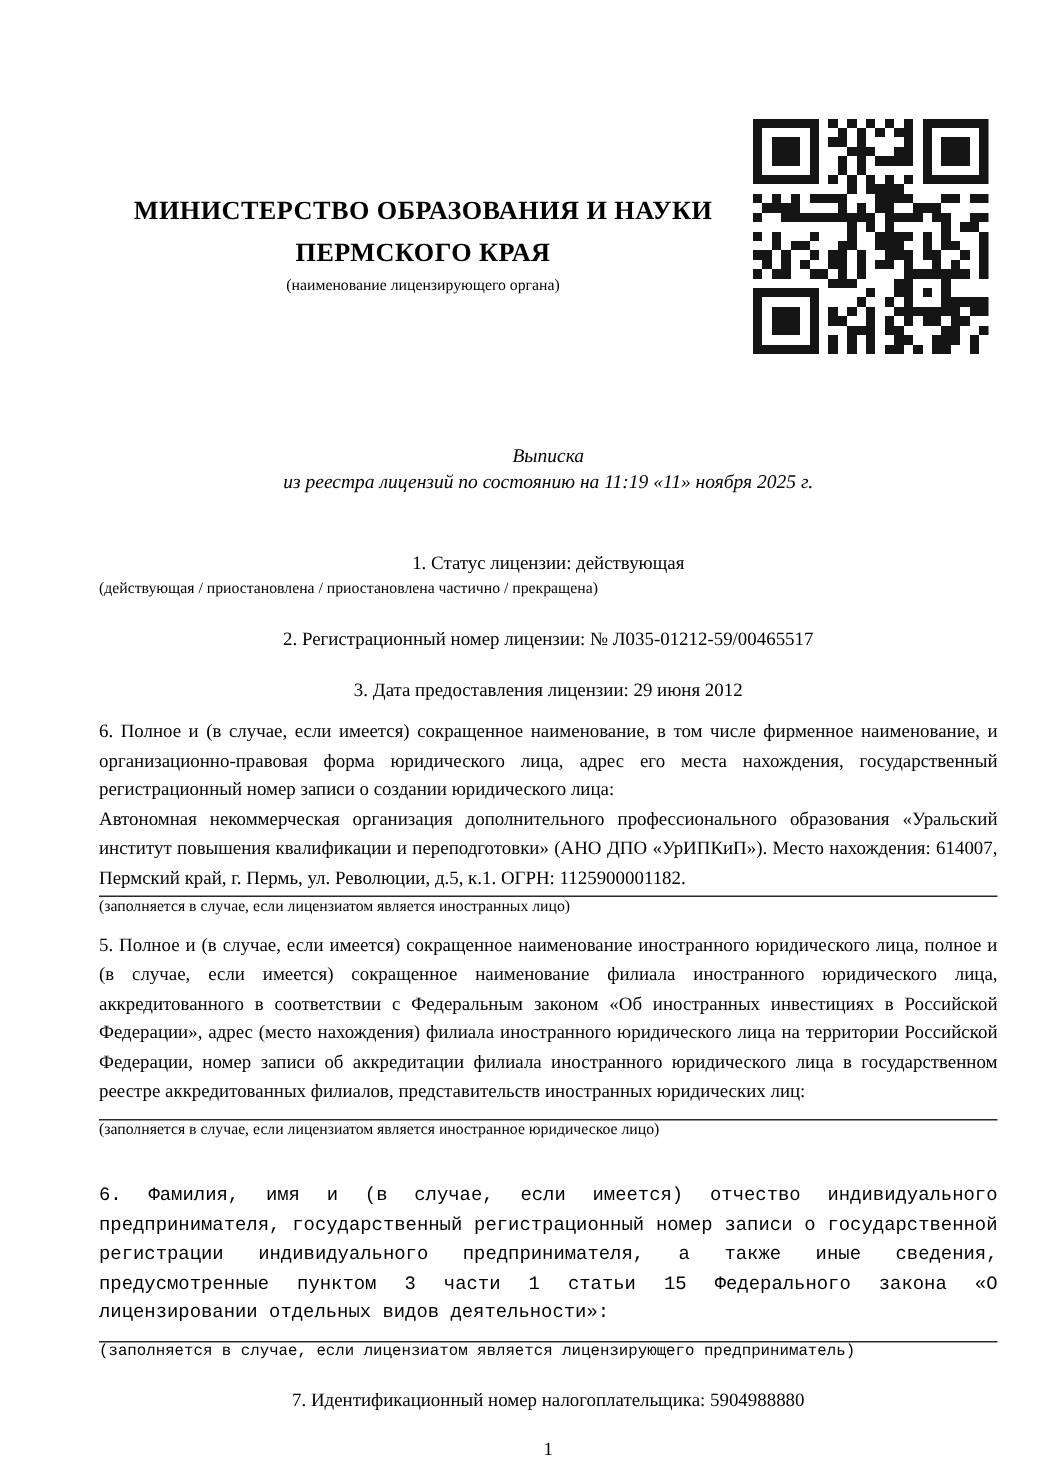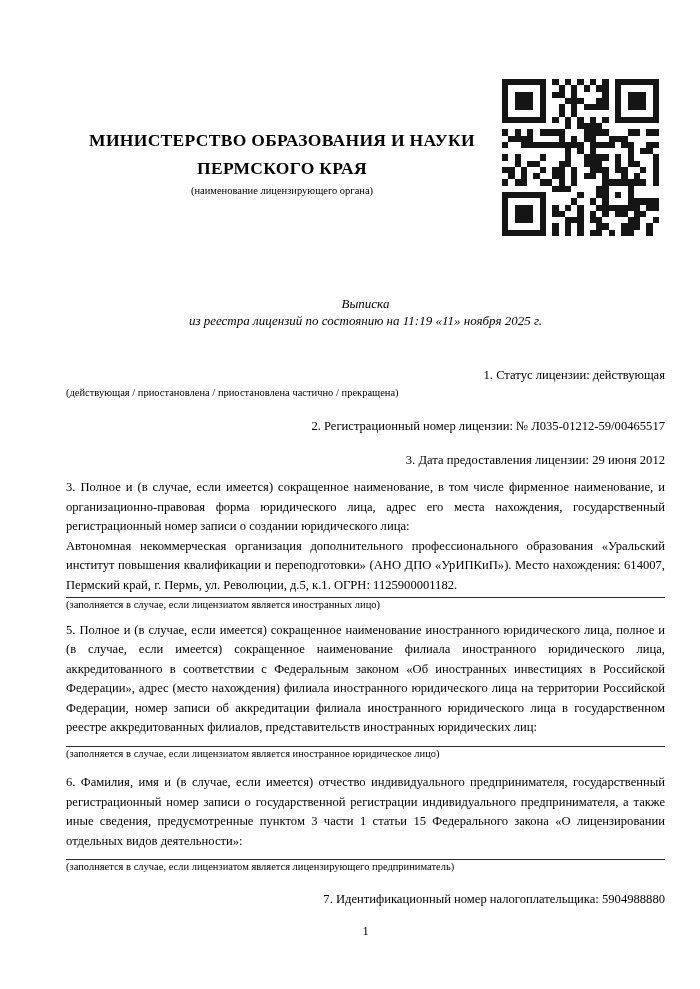--- a/index.html
+++ b/index.html
@@ -54,38 +54,38 @@
     line-height: 17px;
     font-style: italic;
   }
 
   
   .para {
     font-size: 12.6px;
     line-height: 19.5px;
     text-align: justify;
   }
-  .plain { text-align: right; }
+  .plain { text-align: center; }
   .field-caption {
     font-size: 10.5px;
     line-height: 13.5px;
   }
   .rule {
     border-top: 1.6px solid #2a2a2a;
     height: 0;
   }
 
   .item-1 { margin-top: 37px; }
   .item-2 { margin-top: 18px; }
   .item-3 { margin-top: 14px; }
   .item-4 { margin-top: 8px; }
   .item-4 .rule { margin-top: 2px; }
   .item-5 { margin-top: 9px; }
   .item-5 .rule { margin-top: 8px; }
-  .item-6 { margin-top: 13px; }
+  .item-6 { margin-top: 28px; font-family: Liberation Mono, monospace; }
   .item-6 .rule { margin-top: 8px; }
   .item-7 { margin-top: 16px; }
 
   .page-number {
     margin-top: 15px;
     text-align: center;
     font-size: 12.5px;
     line-height: 15px;
   }
 </style>
@@ -436,21 +436,21 @@
 
     <div class="item-2">
       <div class="para plain">2. Регистрационный номер лицензии: № Л035-01212-59/00465517</div>
     </div>
 
     <div class="item-3">
       <div class="para plain">3. Дата предоставления лицензии: 29 июня 2012</div>
     </div>
 
     <div class="item-4">
-      <div class="para">3. Полное и (в случае, если имеется) сокращенное наименование, в том числе фирменное наименование, и организационно-правовая форма юридического лица, адрес его места нахождения, государственный регистрационный номер записи о создании юридического лица:</div>
+      <div class="para">6. Полное и (в случае, если имеется) сокращенное наименование, в том числе фирменное наименование, и организационно-правовая форма юридического лица, адрес его места нахождения, государственный регистрационный номер записи о создании юридического лица:</div>
       <div class="para">Автономная некоммерческая организация дополнительного профессионального образования «Уральский институт повышения квалификации и переподготовки» (АНО ДПО «УрИПКиП»). Место нахождения: 614007, Пермский край, г. Пермь, ул. Революции, д.5, к.1. ОГРН: 1125900001182.</div>
       <div class="rule"></div>
       <div class="field-caption">(заполняется в случае, если лицензиатом является иностранных лицо)</div>
     </div>
 
     <div class="item-5">
       <div class="para">5. Полное и (в случае, если имеется) сокращенное наименование иностранного юридического лица, полное и (в случае, если имеется) сокращенное наименование филиала иностранного юридического лица, аккредитованного в соответствии с Федеральным законом «Об иностранных инвестициях в Российской Федерации», адрес (место нахождения) филиала иностранного юридического лица на территории Российской Федерации, номер записи об аккредитации филиала иностранного юридического лица в государственном реестре аккредитованных филиалов, представительств иностранных юридических лиц:</div>
       <div class="para"></div>
       <div class="rule"></div>
       <div class="field-caption">(заполняется в случае, если лицензиатом является иностранное юридическое лицо)</div>

